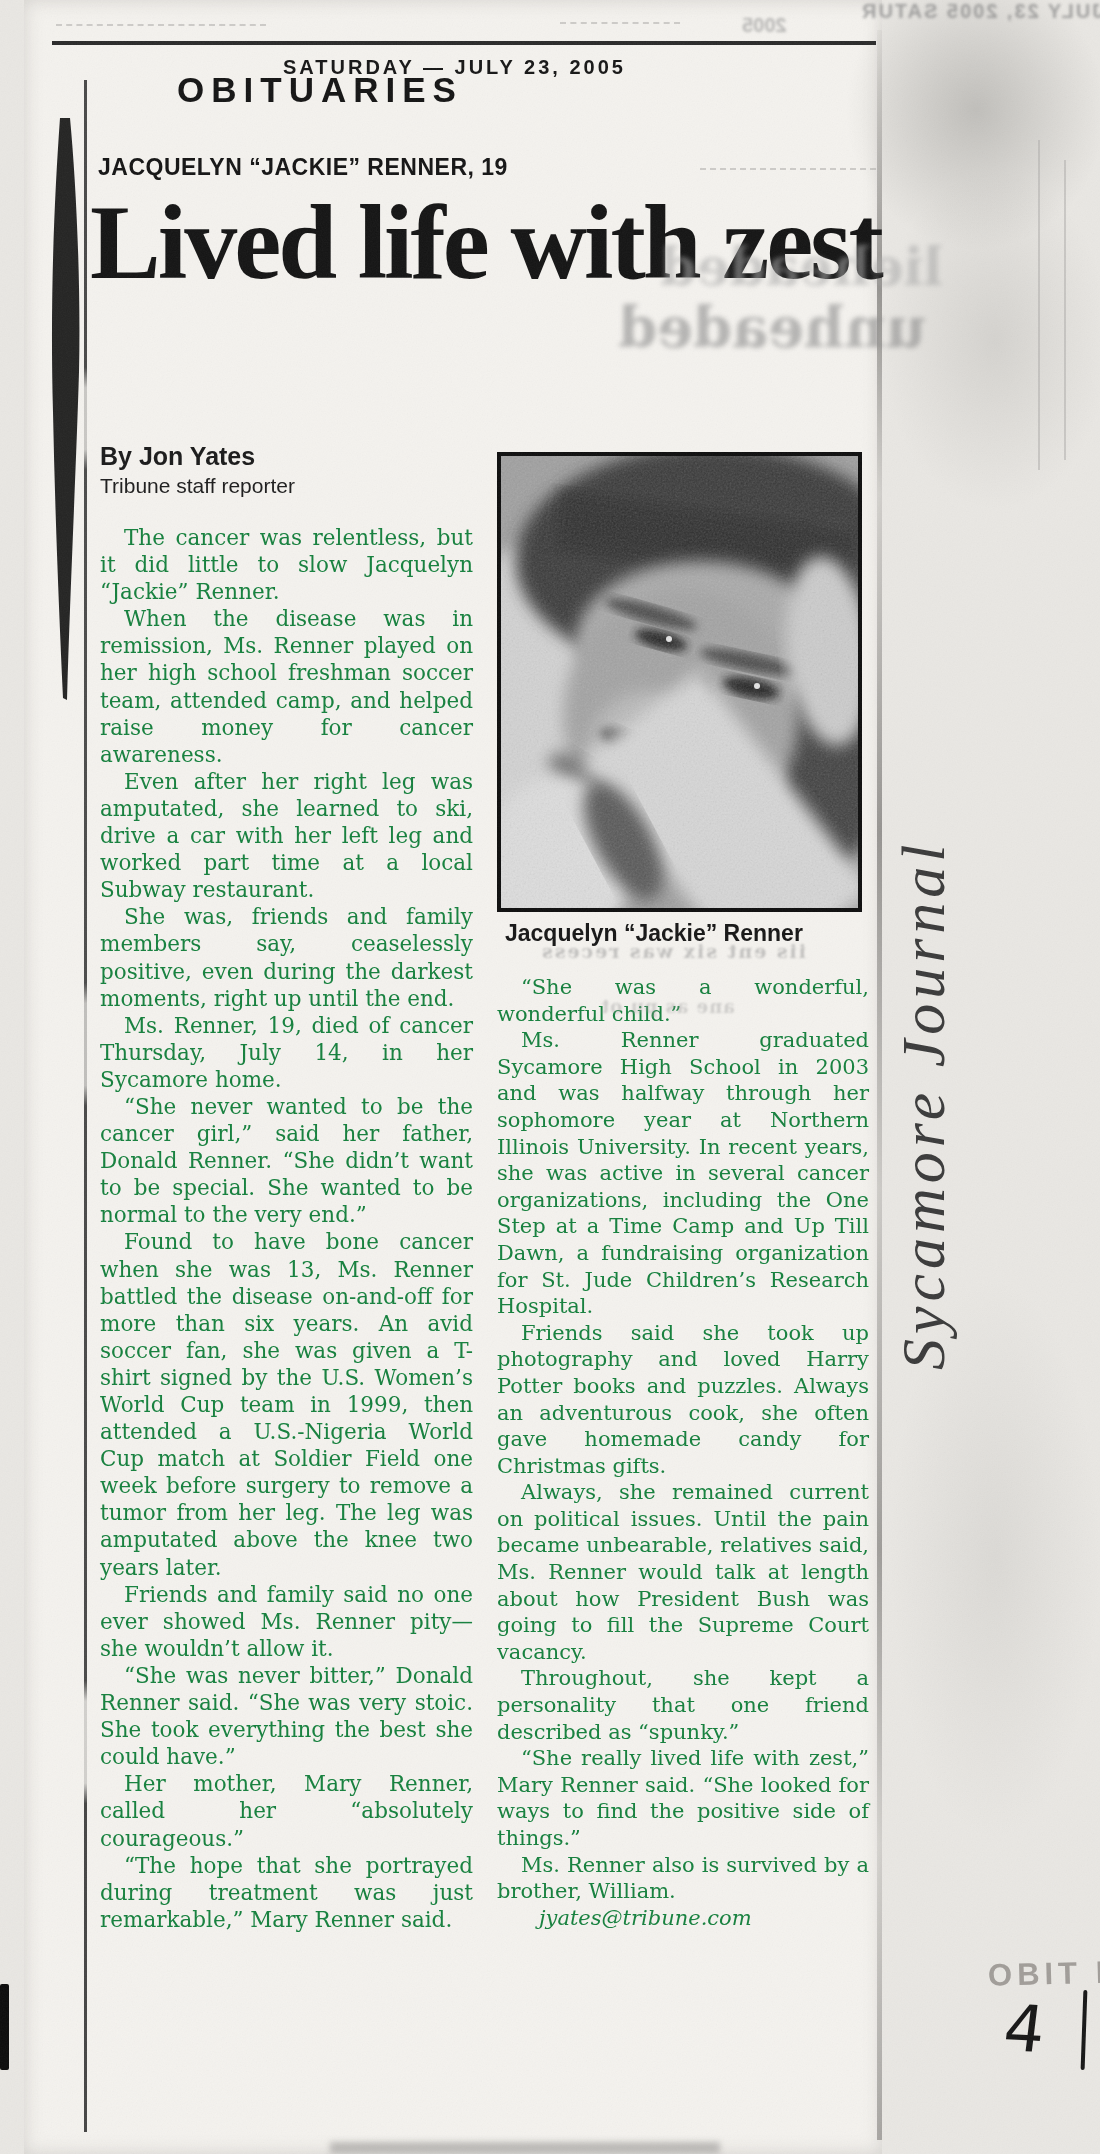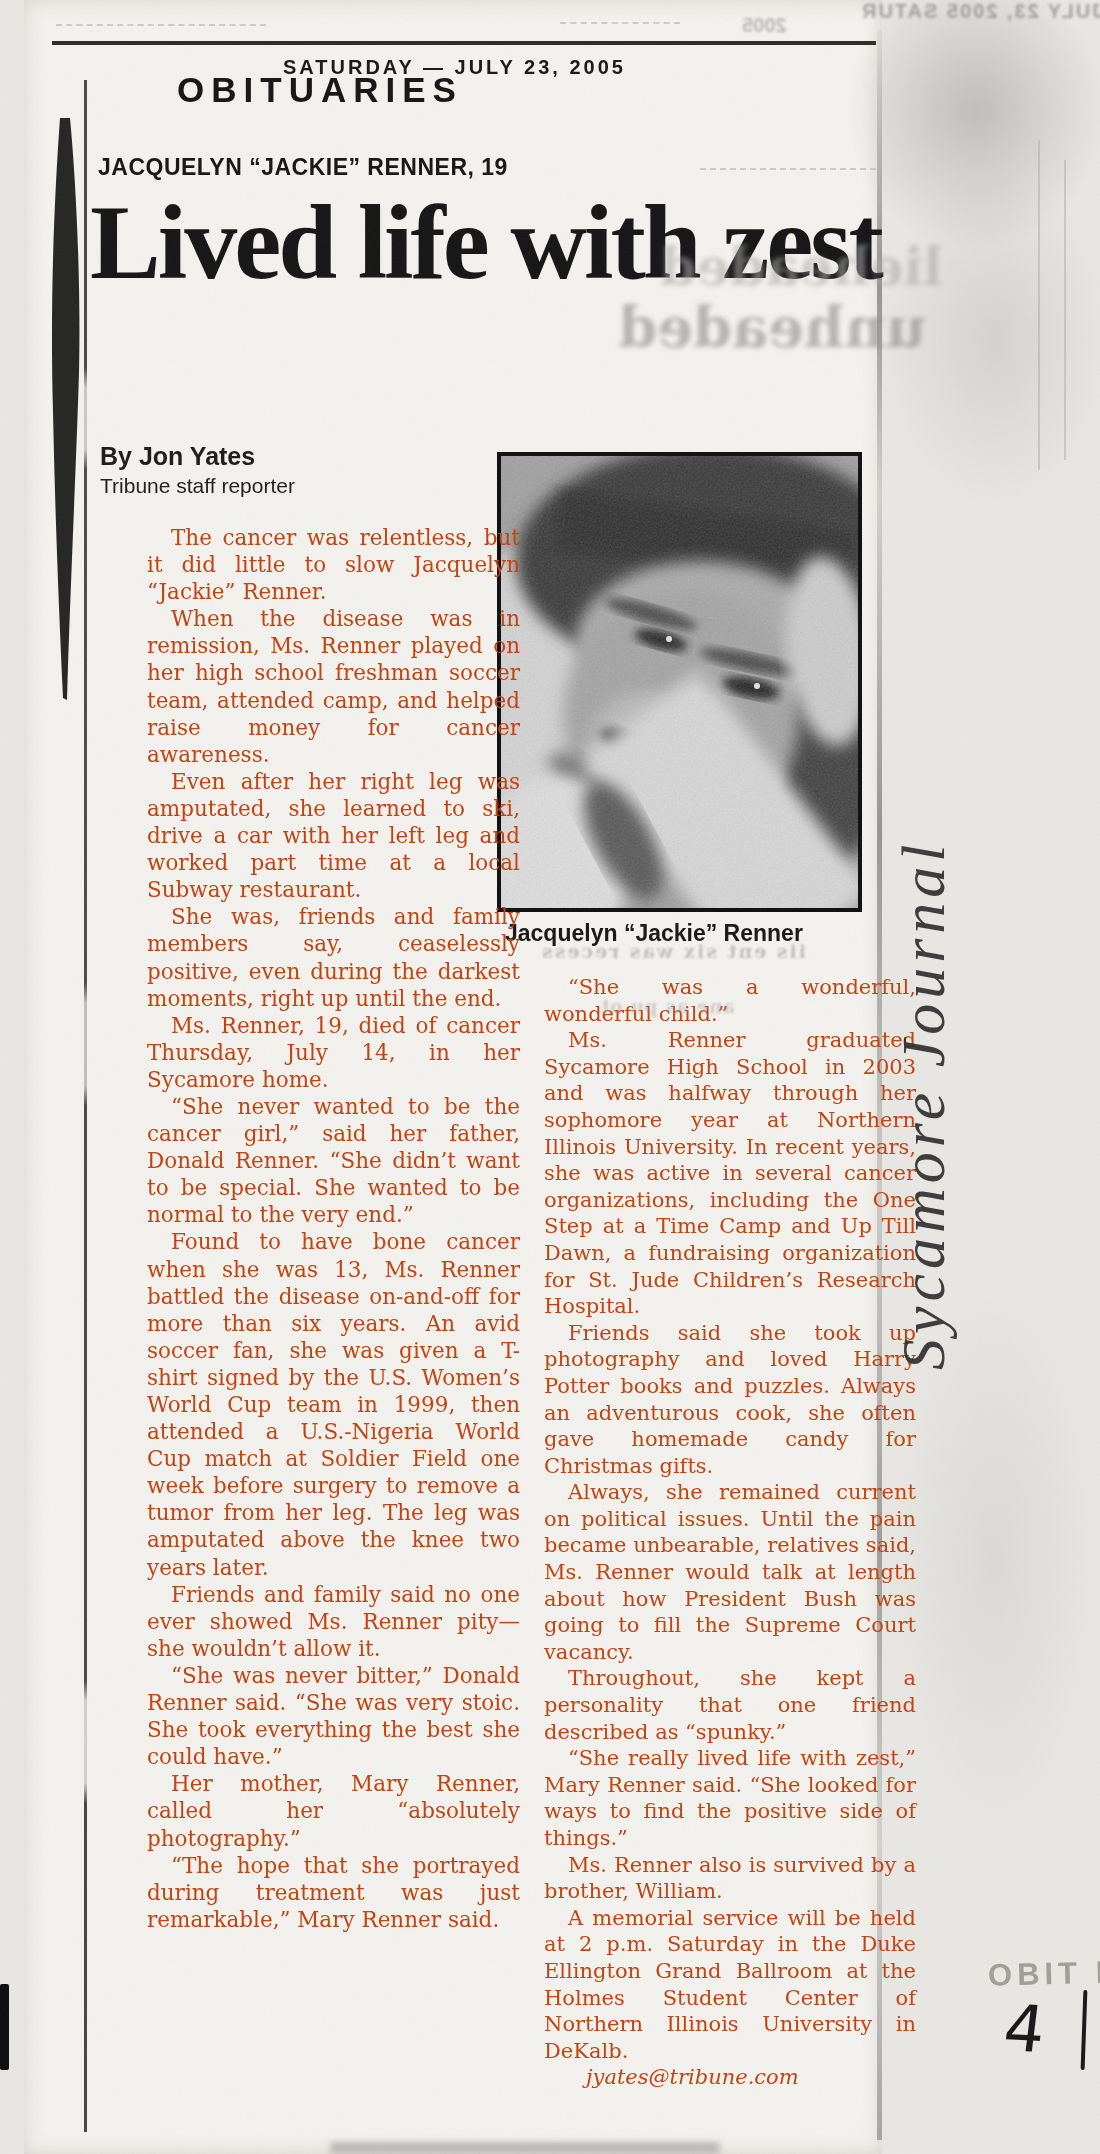--- a/index.html
+++ b/index.html
@@ -25,22 +25,22 @@
     color:#161616;white-space:nowrap;margin-top:44px;}
   #top-rule{left:52px;top:41px;width:824px;height:4px;background:#141414;opacity:.9;}
   #section-title{left:160px;top:70px;width:320px;text-align:center;font-size:35px;
     font-weight:bold;letter-spacing:7px;color:#141414;}
   #kicker{left:98px;top:154px;font-size:23px;font-weight:bold;letter-spacing:.5px;color:#141414;}
   #headline{left:90px;top:192px;width:800px;font-family:"Liberation Serif",serif;
     font-weight:bold;font-size:106px;line-height:101px;letter-spacing:-3px;color:#141414;}
   #byline{left:100px;top:442px;font-size:25px;font-weight:bold;color:#1a1a1a;}
   #byline-title{left:100px;top:474px;font-size:21px;color:#1d1d1d;text-align:center;}
   
-  .col{font-family:"DejaVu Serif",serif;color:#c2410c;text-align:justify;
-    hyphens:auto;margin-left:47px;-webkit-hyphens:auto;}
+  .col{font-family:"DejaVu Serif",serif;color:#15803d;text-align:justify;
+    hyphens:auto;-webkit-hyphens:auto;}
   .col p{margin:0;text-indent:24px;}
   #col1{left:100px;top:524px;width:373px;font-size:21.5px;line-height:27.1px;}
   #col2{left:497px;top:974px;width:372px;font-size:21px;line-height:26.6px;}
   #col2 .email{font-style:italic;text-indent:42px;}
   
   #photo-frame{left:497px;top:452px;width:365px;height:460px;border:4px solid #0e0e0e;
     box-sizing:border-box;background:#9e9e9e;overflow:hidden;}
   #photo-frame svg{display:block;width:100%;height:100%;}
   #photo-caption{left:497px;top:920px;width:380px;font-size:23px;font-weight:bold;color:#161616;margin-left:8px;}
   
@@ -154,33 +154,32 @@
 <div class="abs col" id="col1">
     <p>The cancer was relentless, but it did little to slow Jacquelyn “Jackie” Renner.</p>
     <p>When the disease was in remission, Ms. Renner played on her high school freshman soccer team, attended camp, and helped raise money for cancer awareness.</p>
     <p>Even after her right leg was amputated, she learned to ski, drive a car with her left leg and worked part time at a local Subway restaurant.</p>
     <p>She was, friends and family members say, ceaselessly positive, even during the darkest moments, right up until the end.</p>
     <p>Ms. Renner, 19, died of cancer Thursday, July 14, in her Sycamore home.</p>
     <p>“She never wanted to be the cancer girl,” said her father, Donald Renner. “She didn’t want to be special. She wanted to be normal to the very end.”</p>
     <p>Found to have bone cancer when she was 13, Ms. Renner battled the disease on-and-off for more than six years. An avid soccer fan, she was given a T-shirt signed by the U.S. Women’s World Cup team in 1999, then attended a U.S.-Nigeria World Cup match at Soldier Field one week before surgery to remove a tumor from her leg. The leg was amputated above the knee two years later.</p>
     <p>Friends and family said no one ever showed Ms. Renner pity—she wouldn’t allow it.</p>
     <p>“She was never bitter,” Donald Renner said. “She was very stoic. She took everything the best she could have.”</p>
-    <p>Her mother, Mary Renner, called her “absolutely photography.”</p>
+    <p>Her mother, Mary Renner, called her “absolutely courageous.”</p>
     <p>“The hope that she portrayed during treatment was just remarkable,” Mary Renner said.</p>
   </div>
 <div class="abs col" id="col2">
   <div>
       <p>“She was a wonderful, wonderful child.”</p>
       <p>Ms. Renner graduated Sycamore High School in 2003 and was halfway through her sophomore year at Northern Illinois University. In recent years, she was active in several cancer organizations, including the One Step at a Time Camp and Up Till Dawn, a fundraising organization for St. Jude Children’s Research Hospital.</p>
       <p>Friends said she took up photography and loved Harry Potter books and puzzles. Always an adventurous cook, she often gave homemade candy for Christmas gifts.</p>
       <p>Always, she remained current on political issues. Until the pain became unbearable, relatives said, Ms. Renner would talk at length about how President Bush was going to fill the Supreme Court vacancy.</p>
       <p>Throughout, she kept a personality that one friend described as “spunky.”</p>
       <p>“She really lived life with zest,” Mary Renner said. “She looked for ways to find the positive side of things.”</p>
       <p>Ms. Renner also is survived by a brother, William.</p>
-      <p>A memorial service will be held at 2 p.m. Saturday in the Duke Ellington Grand Ballroom at the Holmes Student Center of Northern Illinois University in DeKalb.</p>
     </div>
   <p class="email">jyates@tribune.com</p>
 </div>
 
 <div class="abs" id="handwriting">Sycamore Journal</div>
 <div class="abs" id="stamp">OBIT B</div>
 <div class="abs" id="pagenum">4</div>
 <div class="abs" id="pagenum-bar"></div>
 
 <div class="abs mir" id="art-topright">JULY 23, 2005 SATUR</div>

